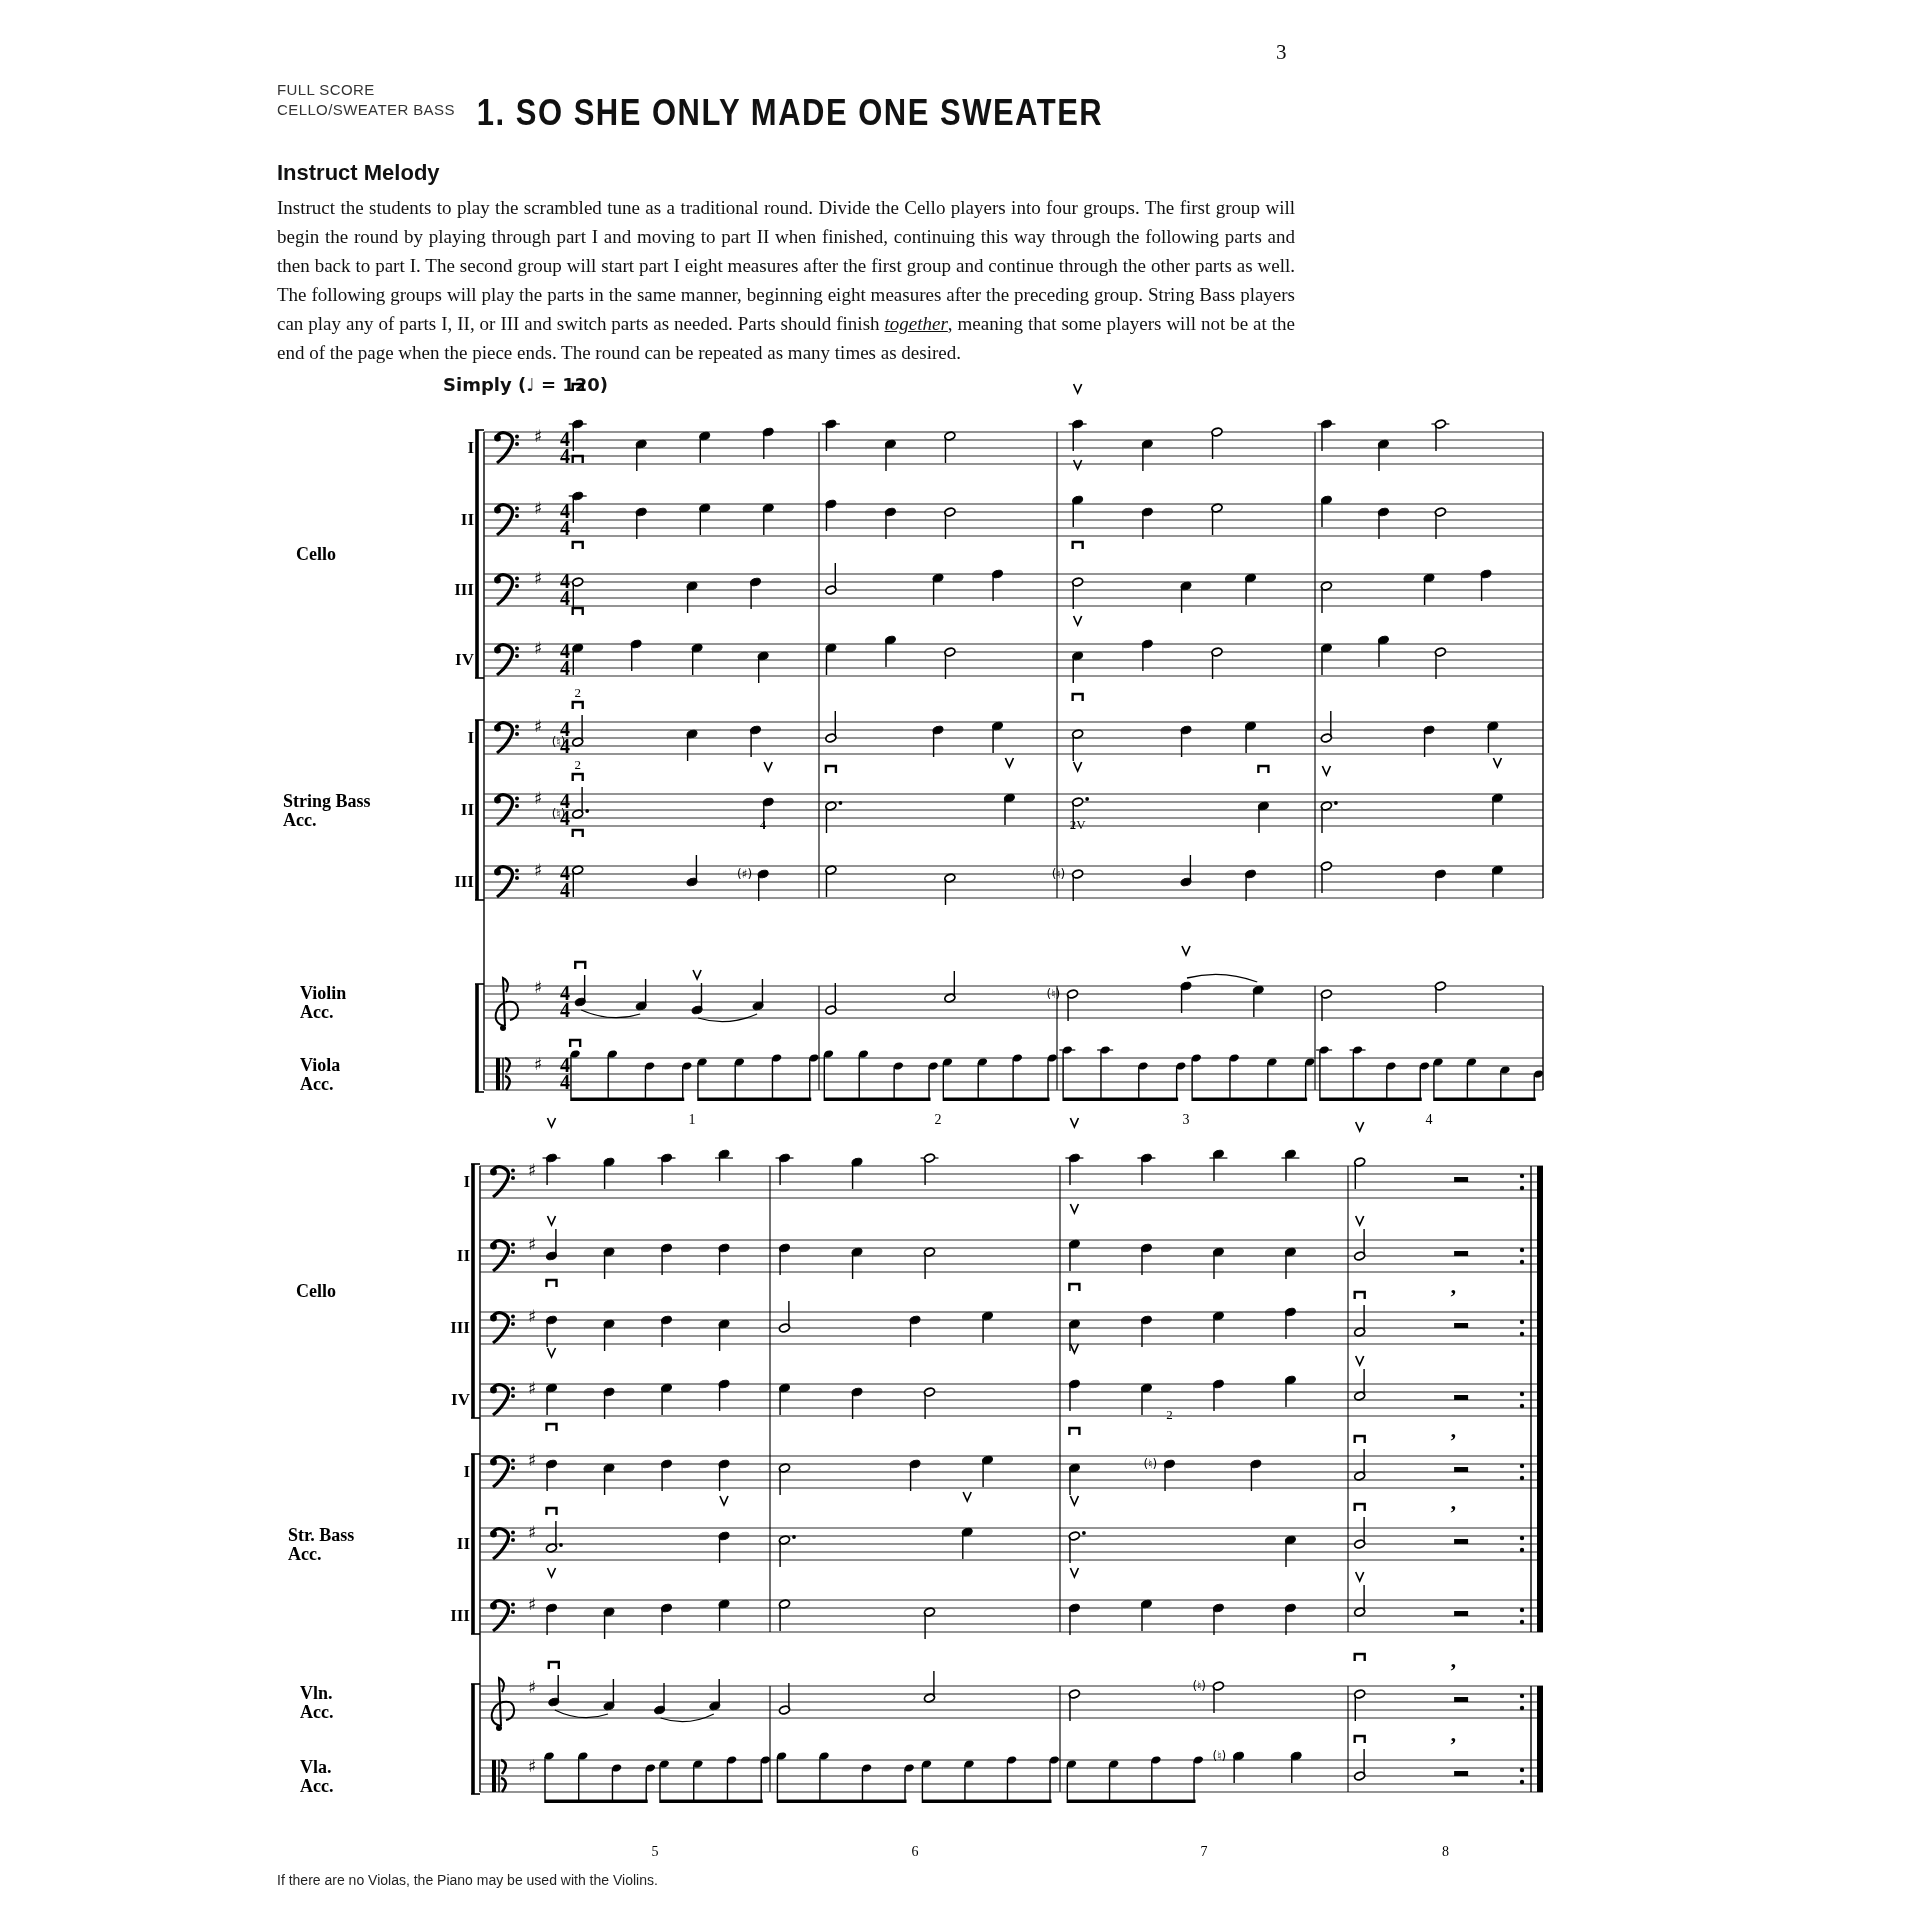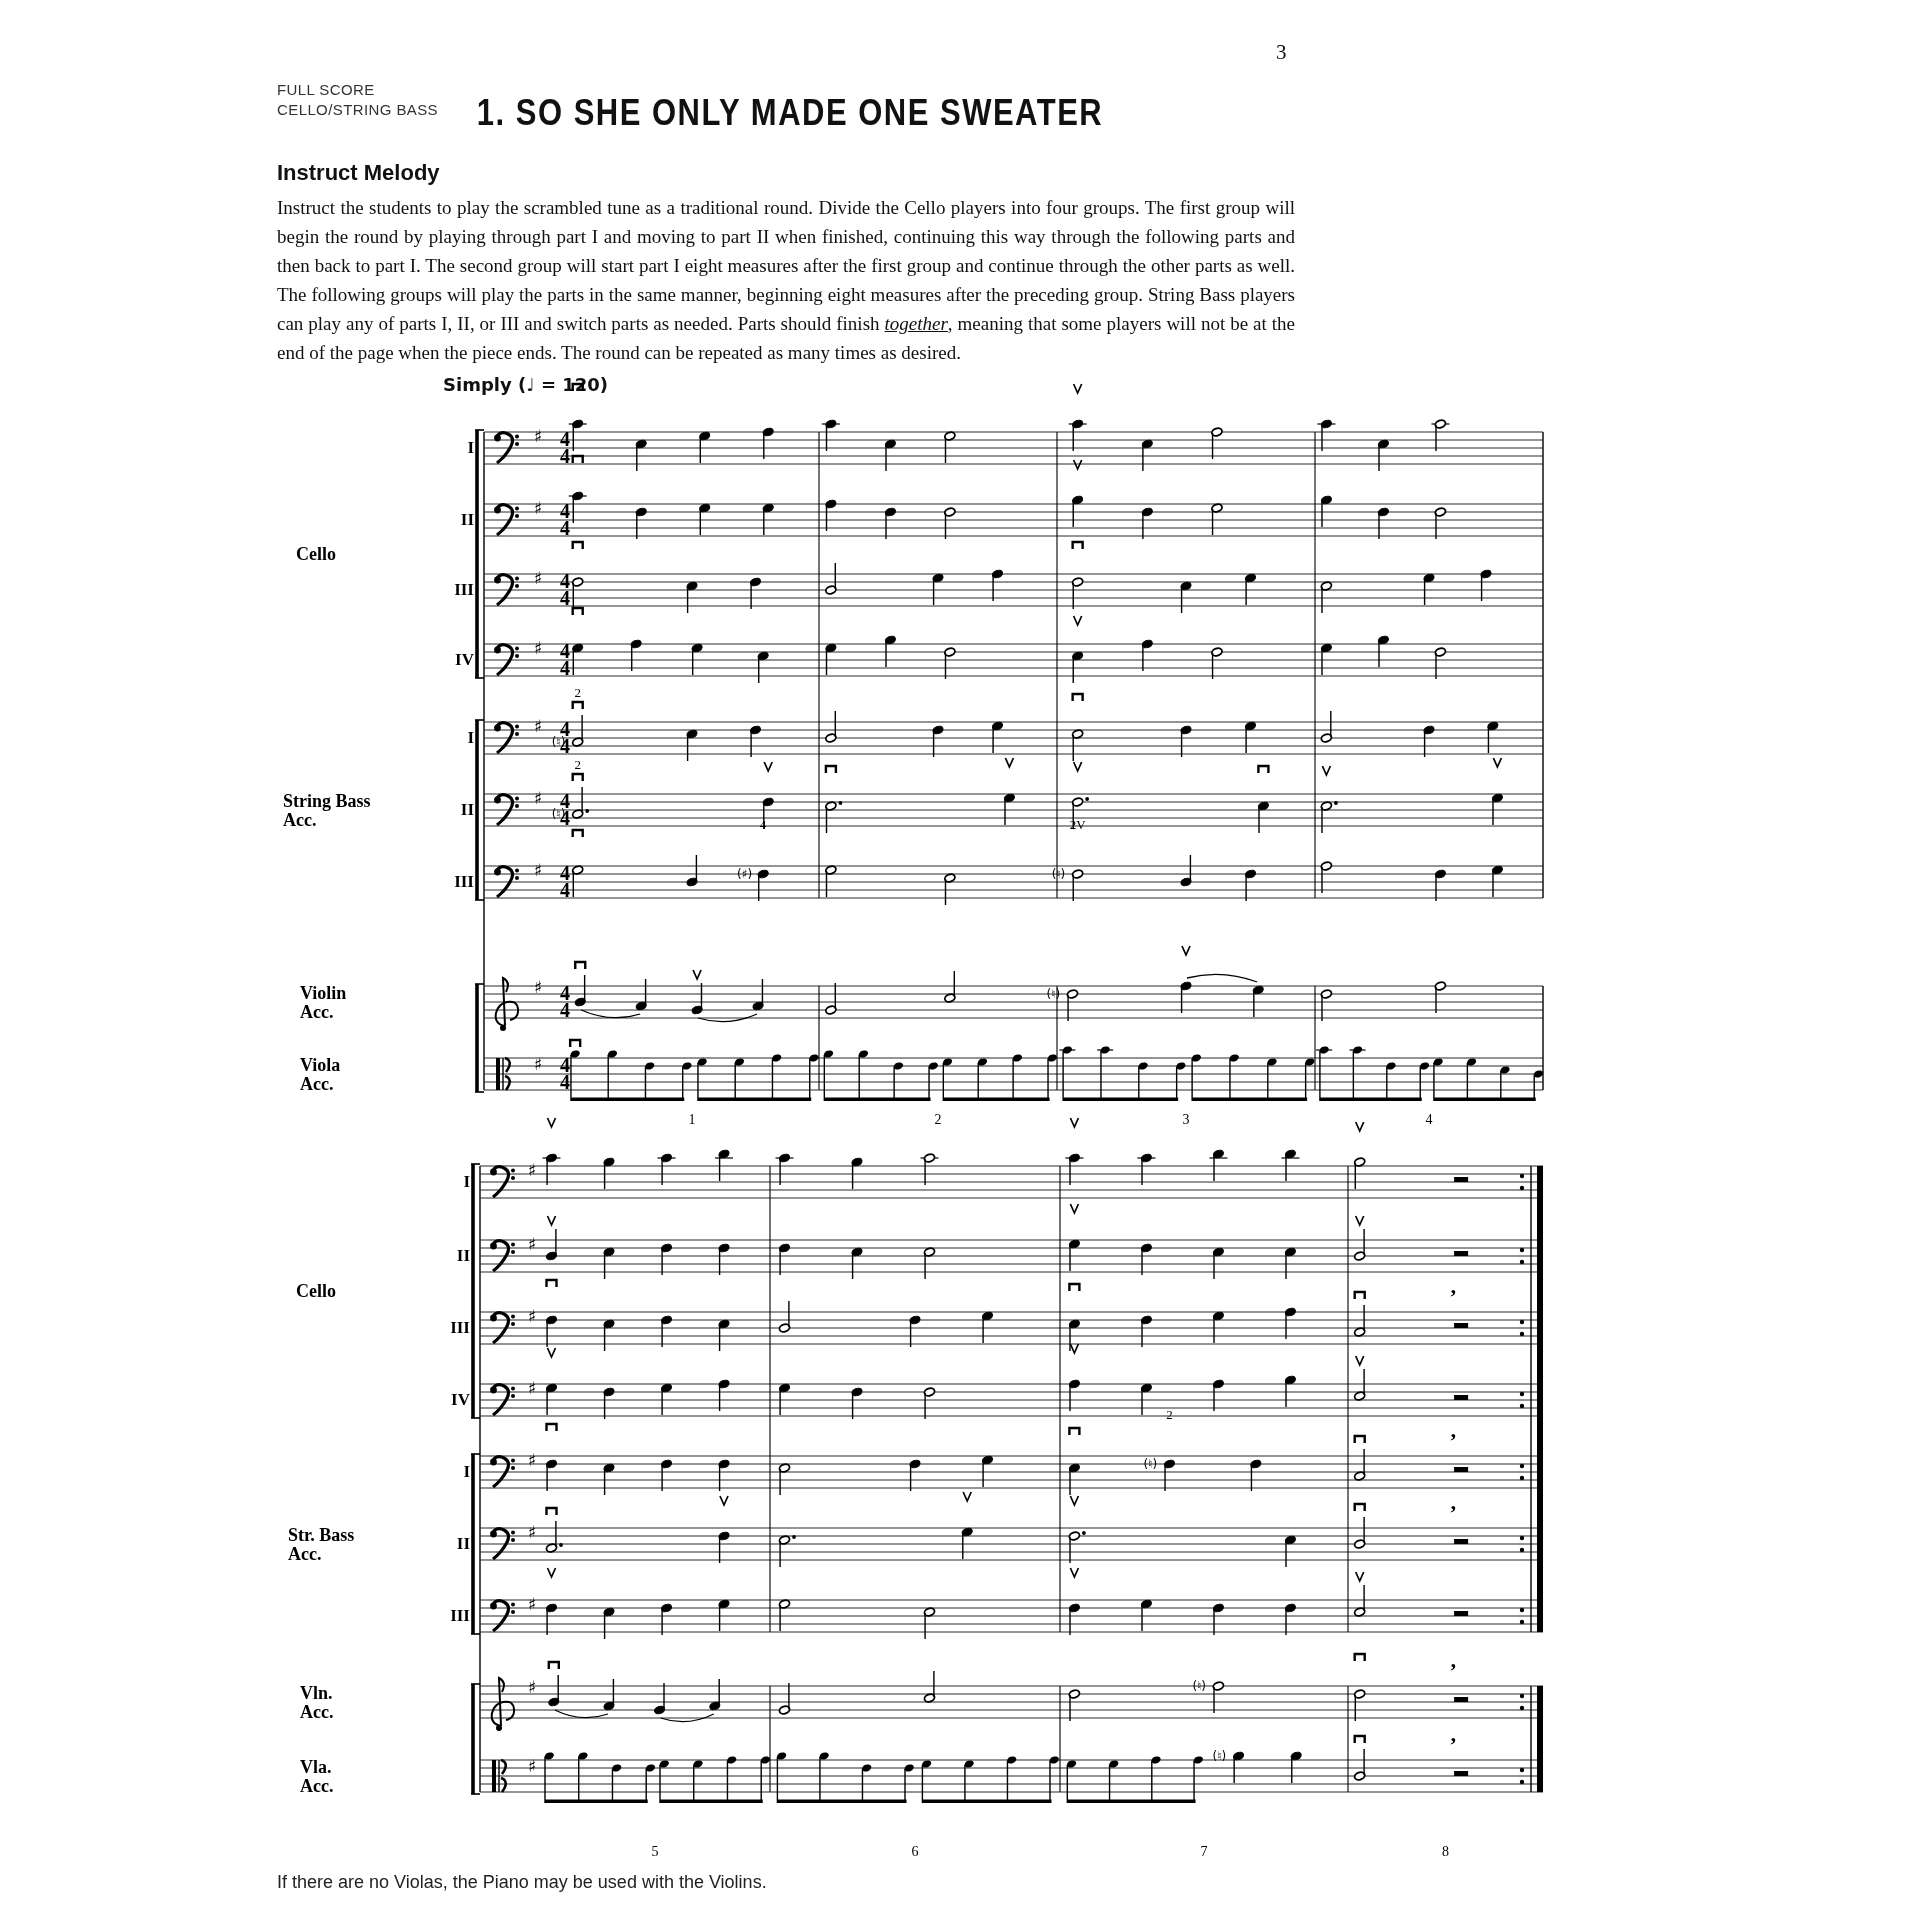--- a/index.html
+++ b/index.html
@@ -11,31 +11,31 @@
                 font-size:15px;line-height:20px;color:#333;letter-spacing:.4px;}
   #piece-title{left:460px;top:92px;width:660px;text-align:center;
                font-family:"Liberation Sans",sans-serif;font-weight:bold;font-size:31px;
                letter-spacing:1.5px;transform:scaleY(1.18);transform-origin:top center;white-space:nowrap;}
   #section-heading{left:277px;top:160px;font-family:"Liberation Sans",sans-serif;
                    font-weight:bold;font-size:22px;}
   #instructions{left:277px;top:193px;width:1018px;font-size:19px;line-height:29px;text-align:justify;}
   #instructions .it{}
   #instructions .itu{font-style:italic;text-decoration:underline;margin-top:31px;}
   #tempo{left:443px;top:374px;font-family:"DejaVu Sans",sans-serif;font-weight:bold;font-size:18px;}
-  #footnote{left:277px;top:1872px;font-family:"Liberation Sans",sans-serif;font-size:18px;color:#222;}
+  #footnote{left:277px;top:1872px;font-family:"Liberation Sans",sans-serif;font-size:14px;color:#222;}
   svg text{user-select:none;}
 </style>
 </head>
 <body>
 
 <div id="page">
   <div class="abs" id="page-num">3</div>
   <div class="abs" id="score-header">
     <div>FULL SCORE</div>
-    <div>CELLO/STRING BASS</div>
+    <div>CELLO/SWEATER BASS</div>
   </div>
   <div class="abs" id="piece-title">1. SO SHE ONLY MADE ONE SWEATER</div>
   <div class="abs" id="section-heading">Instruct Melody</div>
   <div class="abs" id="instructions"><span class="">Instruct the students to play the scrambled tune as a traditional round. Divide the Cello players into four groups. The first group will begin the round by playing through part I and moving to part II when finished, continuing this way through the following parts and then back to part I. The second group will start part I eight measures after the first group and continue through the other parts as well. The following groups will play the parts in the same manner, beginning eight measures after the preceding group. String Bass players can play any of parts I, II, or III and switch parts as needed. </span><span class="it">Parts should finish </span><span class="itu">together</span><span class="it">, meaning that some players will not be at the end of the page when the piece ends</span><span class="">. The round can be repeated as many times as desired.</span></div>
   <div class="abs" id="tempo">Simply (♩ = 120)</div>
   <svg id="score" class="abs" style="left:0;top:0;" width="1920" height="1920" viewBox="0 0 1920 1920">
       <g>
         <line x1="484" y1="432" x2="484" y2="1090" stroke="#000" stroke-width="1.4"></line>
         <line x1="477" y1="430" x2="477" y2="678" stroke="#000" stroke-width="3.6"></line>
         <line x1="475" y1="430" x2="484" y2="430" stroke="#000" stroke-width="1.6"></line>

